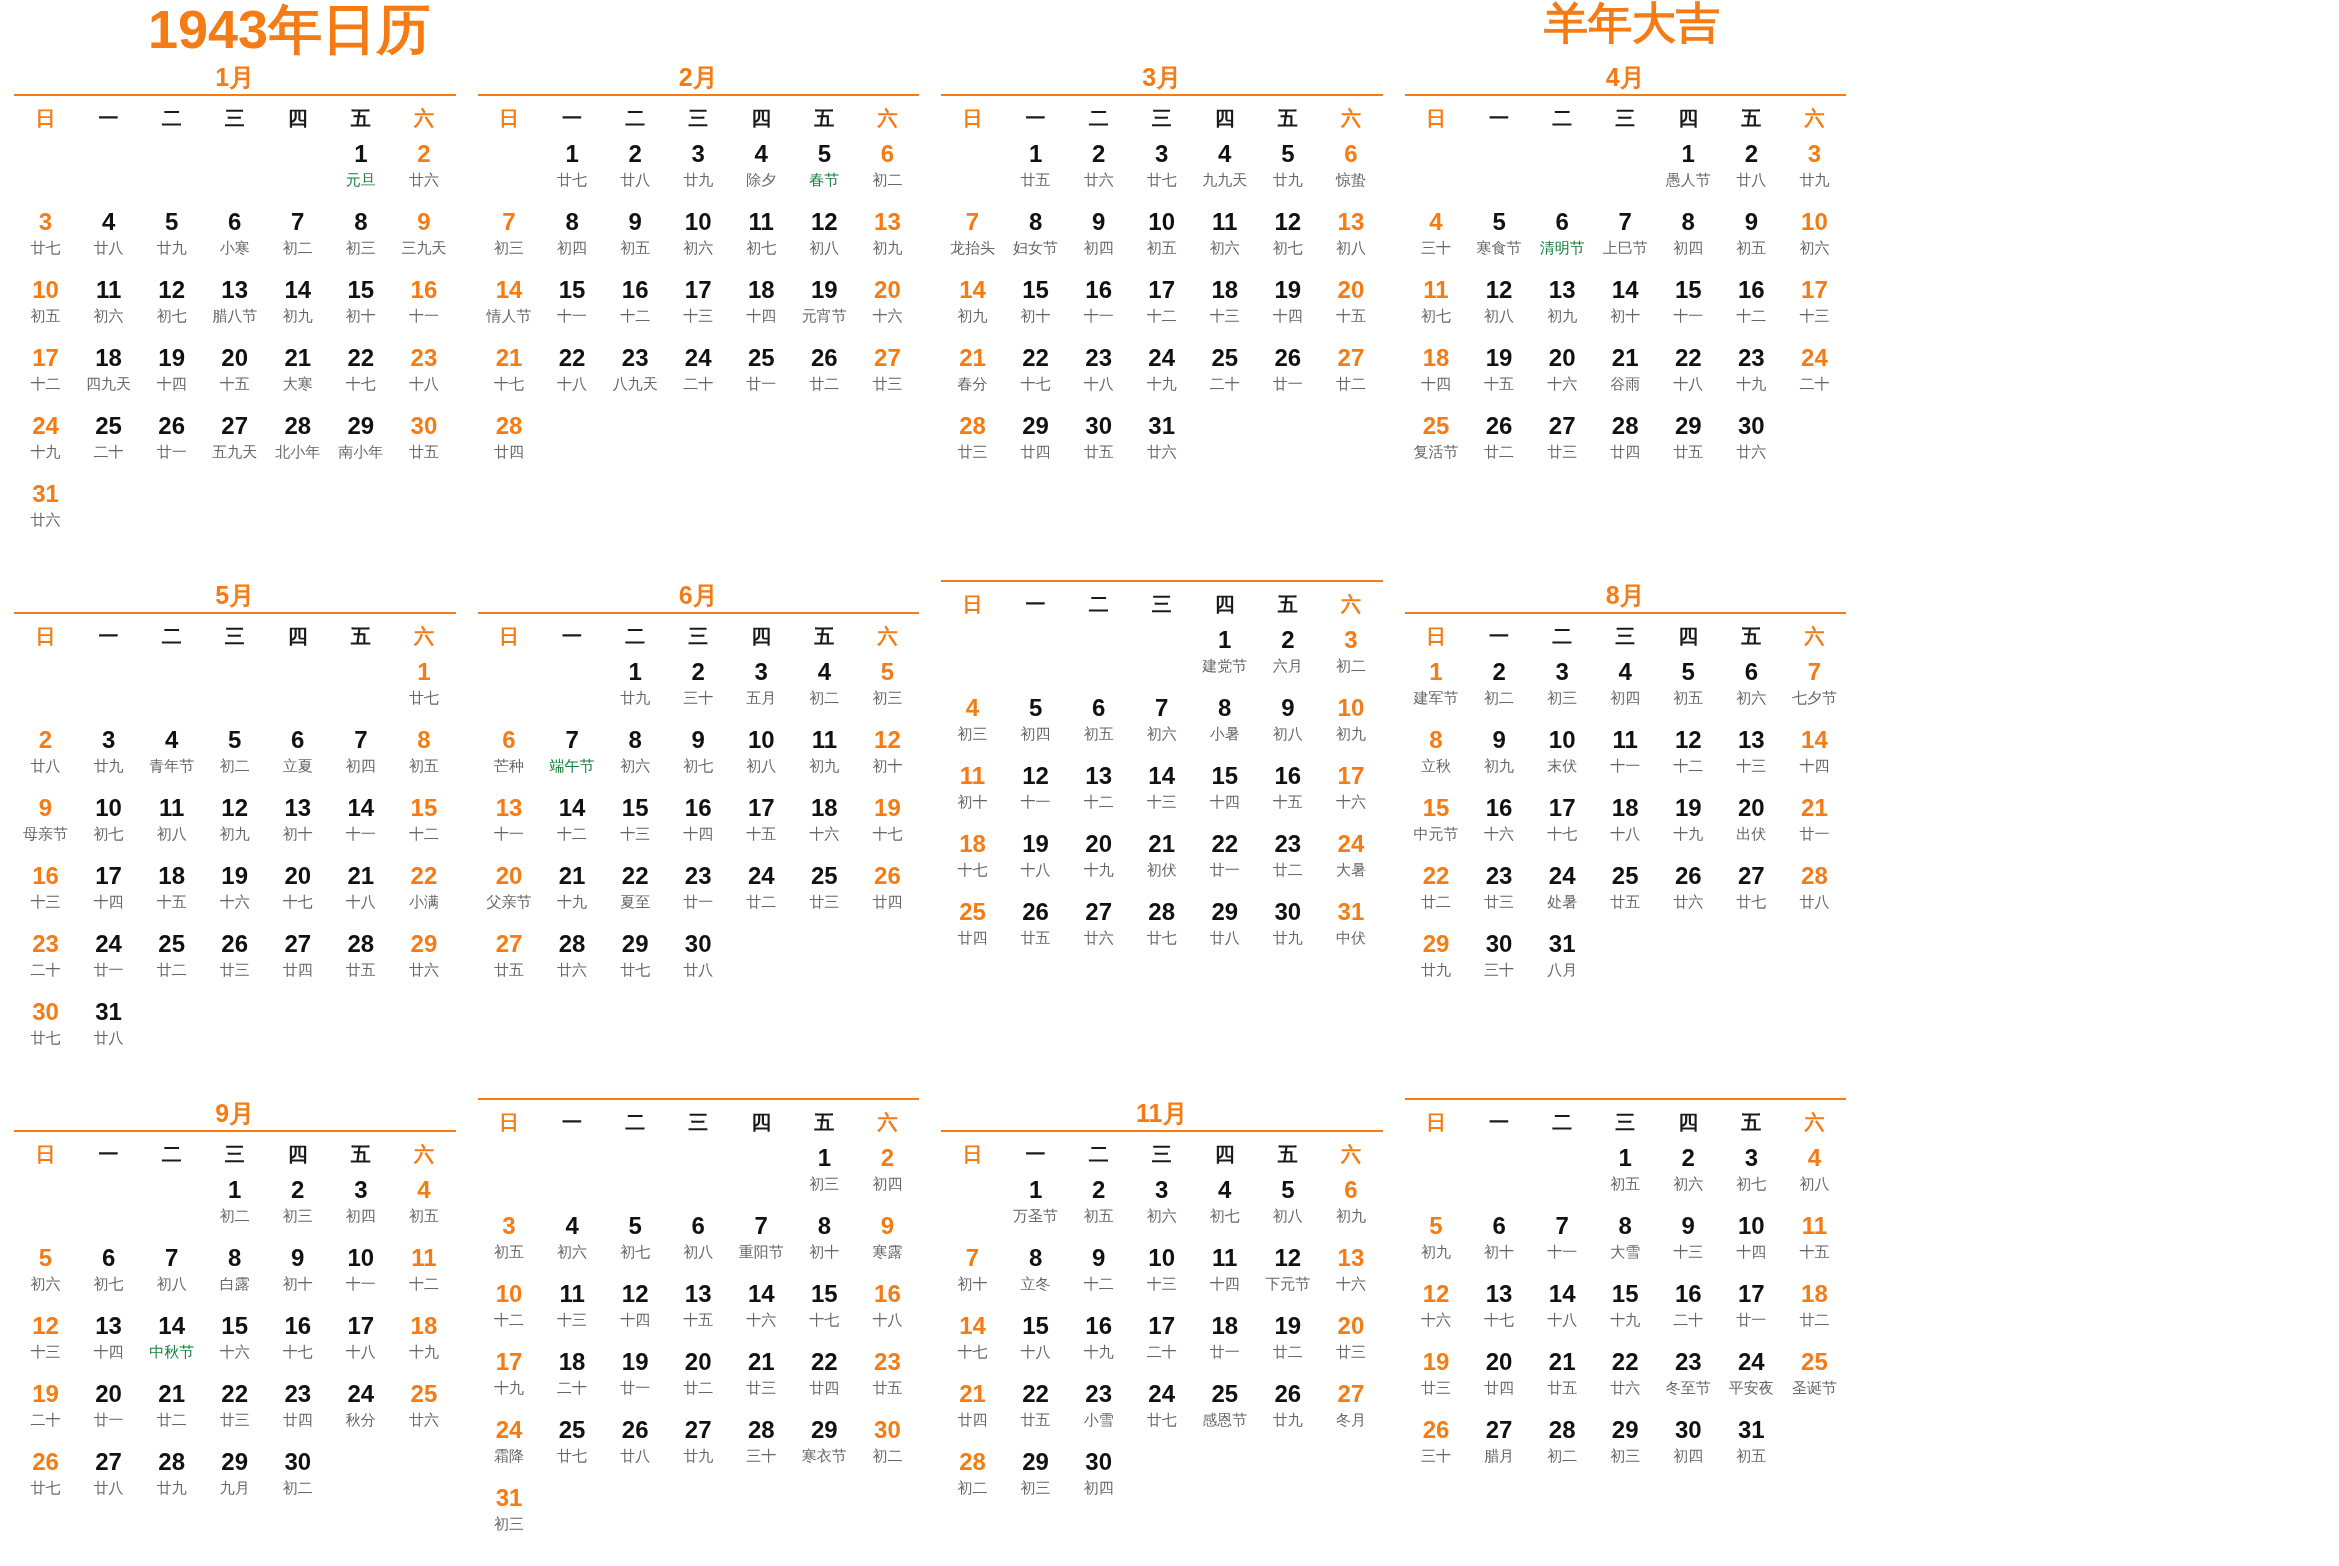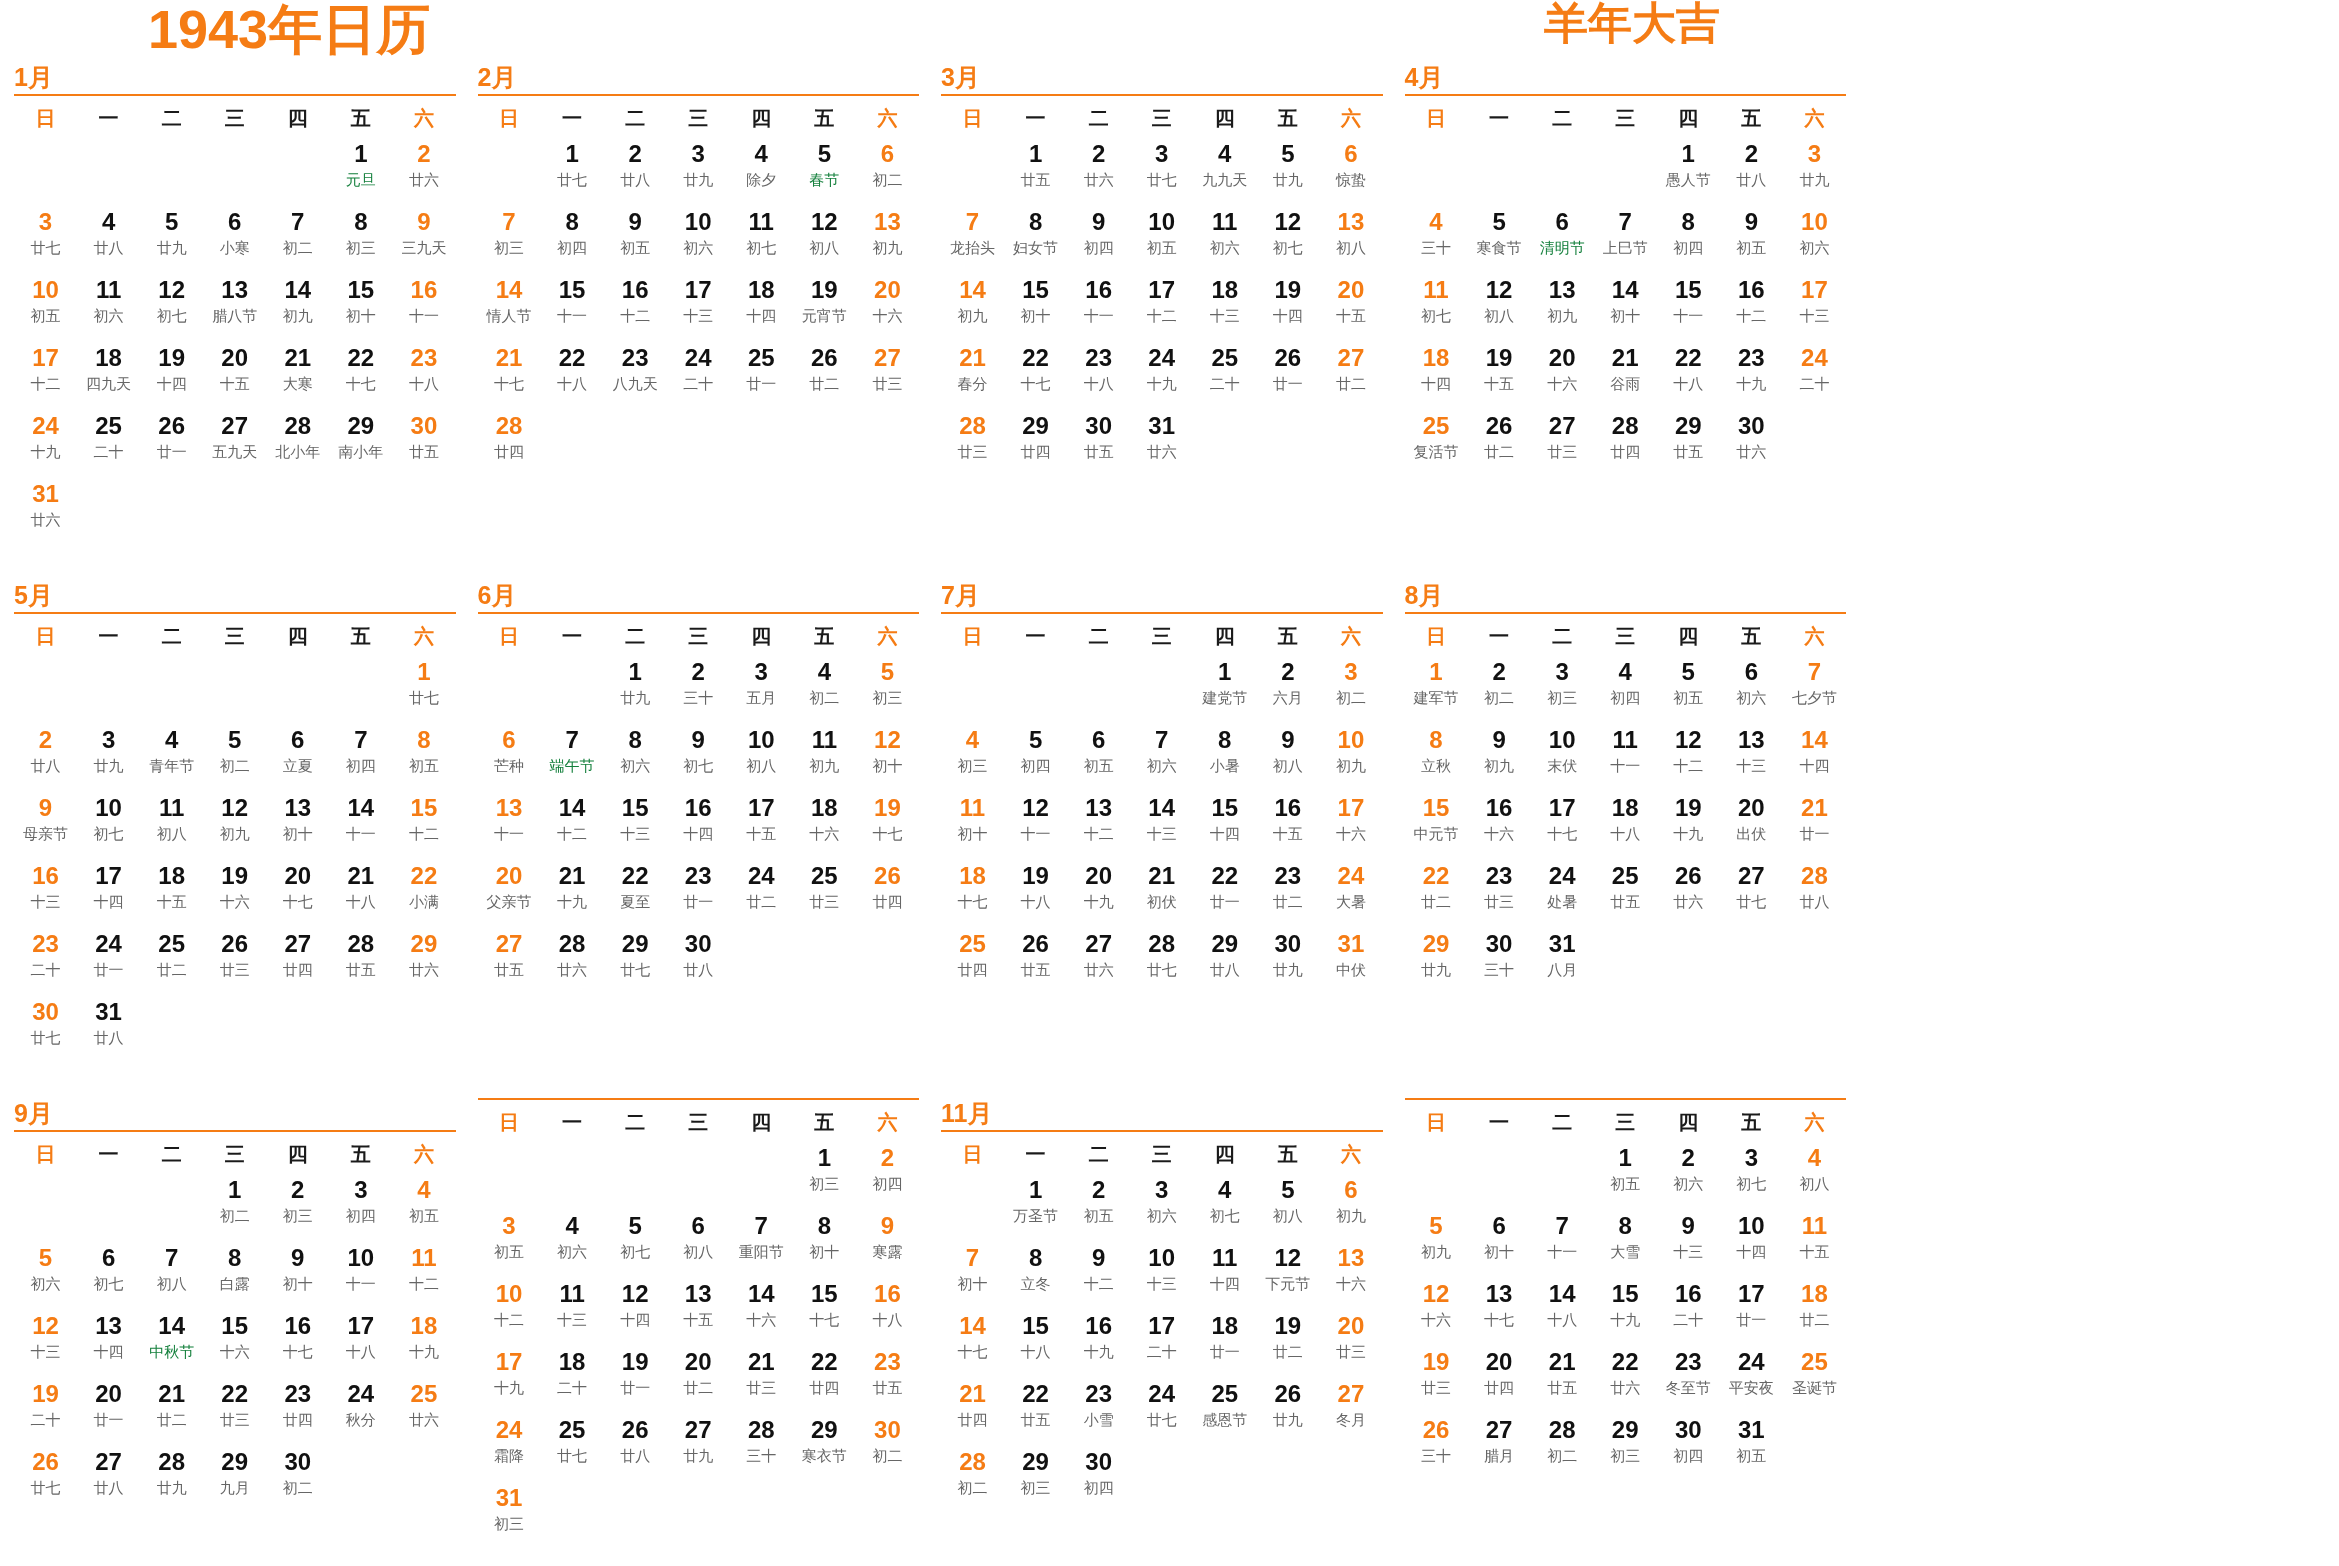--- a/index.html
+++ b/index.html
@@ -51,20 +51,21 @@
     grid-template-columns: repeat(4, 1fr);
     grid-template-rows: 518px 518px 468px;
     column-gap: 22px;
     row-gap: 0px;
     padding: 0 6px;
   }
   .month {
     position: relative;
   }
   .month-title {
+    text-align: center;
     font-size: 25px;
     font-weight: bold;
     color: #f57c14;
     line-height: 30px;
     padding-bottom: 2px;
   }
   .month-rule {
     height: 2px;
     background: #f57c14;
     width: 100%;
@@ -1193,21 +1194,20 @@
               </td>
               <td class="day empty">
                 <div class="d-num wk-end"></div>
                 <div class="d-lunar"></div>
               </td>
             </tr>
           </tbody>
         </table>
       </div>
       <div class="month">
-        <div class="month-title">7月</div>
         <div class="month-rule"></div>
         <table class="cal">
           <thead>
             <tr>
               <th class="wk-end">日</th>
               <th>一</th>
               <th>二</th>
               <th>三</th>
               <th>四</th>
               <th>五</th>

